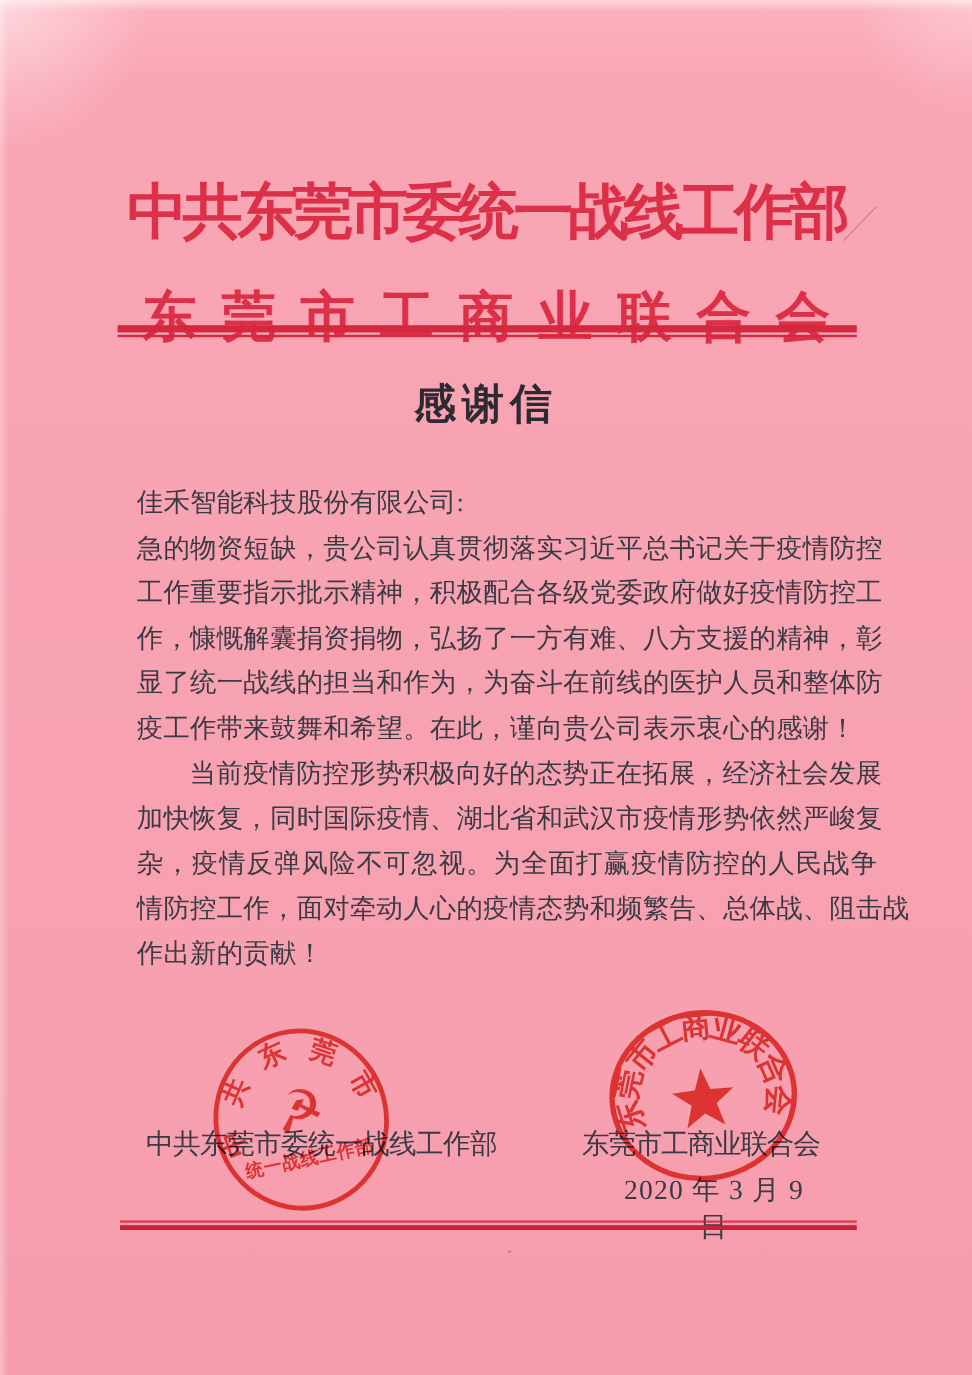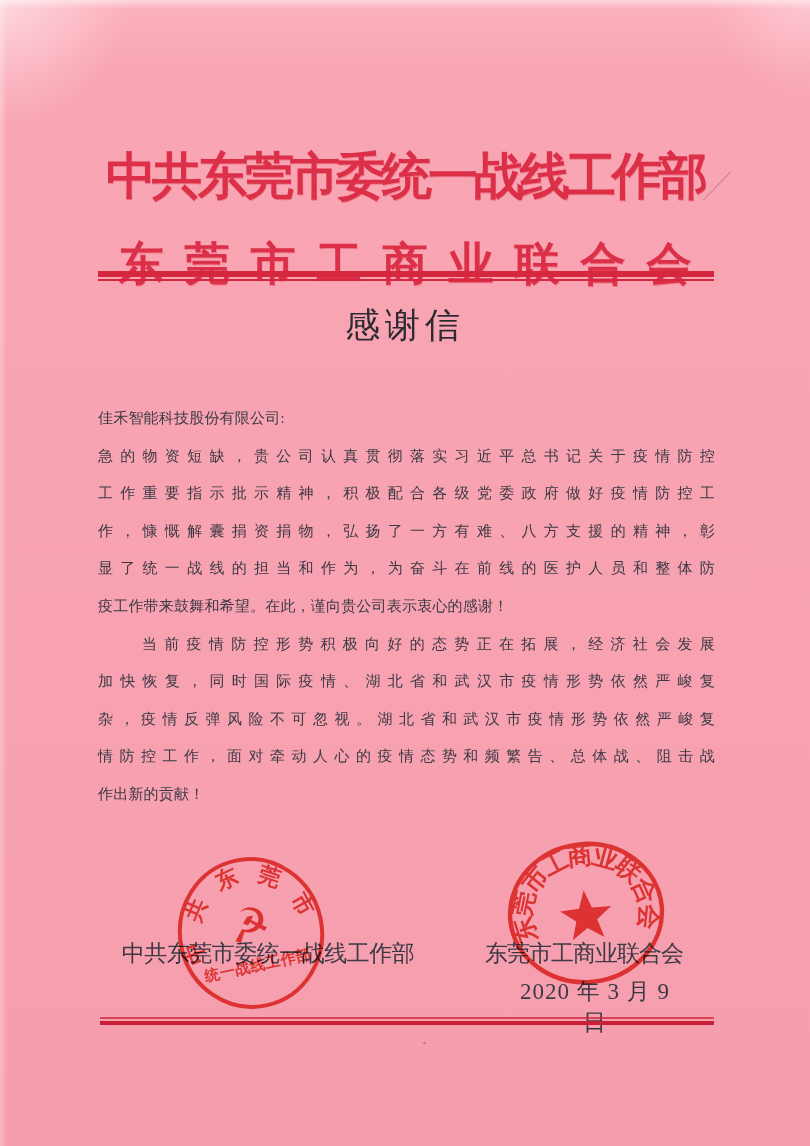--- a/index.html
+++ b/index.html
@@ -39,30 +39,30 @@
     font-size: 45px; font-weight: 700; color: #dc3049;
     text-shadow: 0.5px 0.5px 0 rgba(220,48,73,0.35);
   }
   .lh2 span { letter-spacing: 21px; margin-right: -21px; }
   .head-rule { position: absolute; top: 271px; left: 98px; width: 616px; }
   .head-rule .thick { height: 6px; background: #d5283f; }
   .head-rule .thin  { height: 2px; margin-top: 2px; background: #d5283f; }
 
   
   .doc-title {
-    position: absolute; top: 302px; left: 0; width: 810px;
+    position: absolute; top: 313px; left: 0; width: 810px;
     text-align: center;
-    font-size: 35px; font-weight: 400; letter-spacing: 5px;
+    font-size: 35px; font-weight: 700; letter-spacing: 5px;
     color: #2c2b33;
   }
 
   
   .letter-body {
-    position: absolute; top: 400px; left: 98px; width: 617px;
-    font-size: 15px; color: #3b3a44;
+    position: absolute; top: 400px; left: 114px; width: 617px;
+    font-size: 22px; color: #3b3a44;
     letter-spacing: 0.2px;
   }
   .bline {
     height: 37.6px; line-height: 37.6px;
     text-align: justify; text-align-last: justify;
     text-justify: inter-character;
     white-space: nowrap;
   }
   .bline.salutation { text-align: left; text-align-last: left; }
   .bline.indent { text-indent: 44px; }
@@ -115,21 +115,21 @@
 
   <div class="letter-body">
     <div class="bline salutation">佳禾智能科技股份有限公司:</div>
     <div class="bline">急的物资短缺，贵公司认真贯彻落实习近平总书记关于疫情防控</div>
     <div class="bline">工作重要指示批示精神，积极配合各级党委政府做好疫情防控工</div>
     <div class="bline">作，慷慨解囊捐资捐物，弘扬了一方有难、八方支援的精神，彰</div>
     <div class="bline">显了统一战线的担当和作为，为奋斗在前线的医护人员和整体防</div>
     <div class="bline para-end">疫工作带来鼓舞和希望。在此，谨向贵公司表示衷心的感谢！</div>
     <div class="bline indent">当前疫情防控形势积极向好的态势正在拓展，经济社会发展</div>
     <div class="bline">加快恢复，同时国际疫情、湖北省和武汉市疫情形势依然严峻复</div>
-    <div class="bline">杂，疫情反弹风险不可忽视。湖北省和武汉市疫情形势依然严峻复</div>
+    <div class="bline">杂，疫情反弹风险不可忽视。为全面打赢疫情防控的人民战争</div>
     <div class="bline">情防控工作，面对牵动人心的疫情态势和频繁告、总体战、阻击战</div>
     <div class="bline para-end">作出新的贡献！</div>
   </div>
 
   <div class="sig sig-left">中共东莞市委统一战线工作部</div>
   <div class="sig sig-right">东莞市工商业联合会</div>
   <div class="sig-date">2020 年 3 月 9 日</div>
 
   <svg class="stamp stamp-left" width="160" height="160" viewBox="0 0 160 160">
     <defs>

